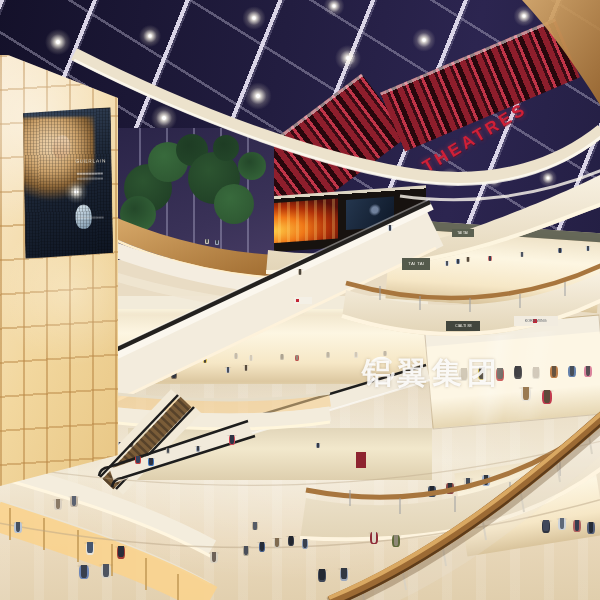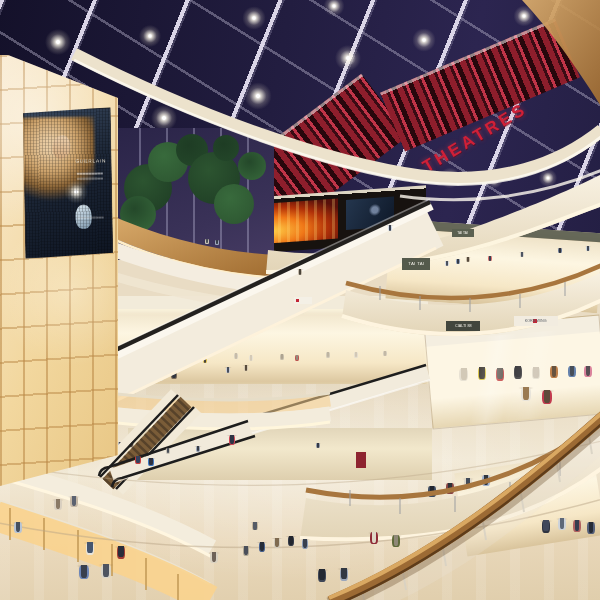--- a/index.html
+++ b/index.html
@@ -736,14 +736,20 @@
         <i class="pt" style="background: rgb(154, 164, 182);"></i>
         <i class="pl" style="background: rgb(54, 60, 70);"></i>
       </div>
       <div class="person" style="left: 315.53px; top: 443px; width: 4.94px; height: 13px;">
         <i class="ph"></i>
         <i class="pt" style="background: rgb(140, 150, 168);"></i>
         <i class="pl" style="background: rgb(50, 56, 68);"></i>
       </div>
     </div>
 
+  <div class="watermark">
+    <svg width="36" height="36" viewBox="0 0 36 36">
+      <path d="M28,7 A12,12 0 1,0 31,19" stroke="rgba(255,255,255,.88)" stroke-width="3.4" fill="none" stroke-linecap="round"></path>
+    </svg>
+    <span class="wm-text">铝翼集团</span>
+  </div>
 
 </div>
 
 </body></html>

